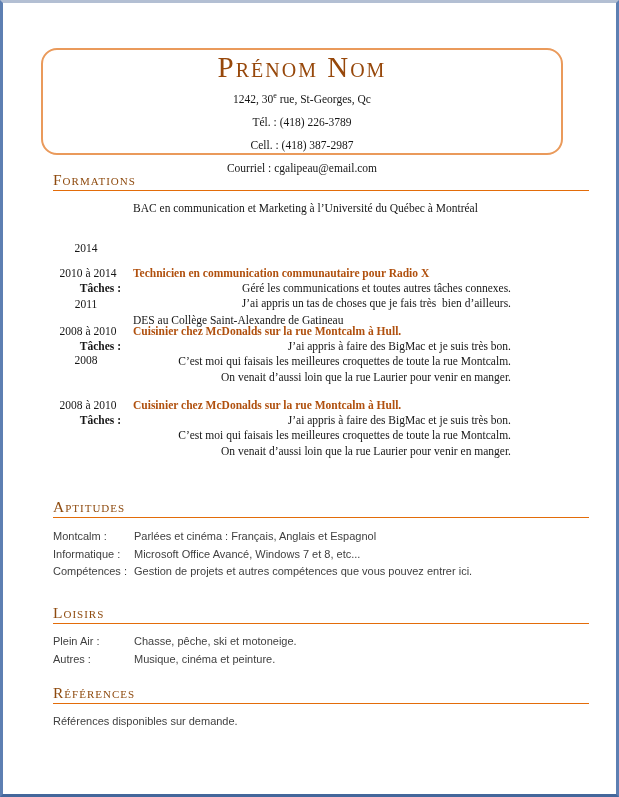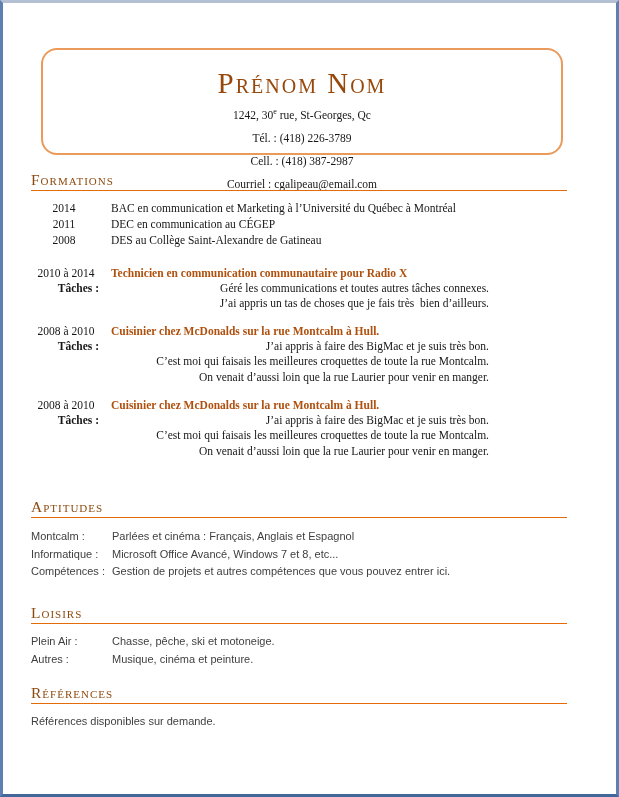--- a/index.html
+++ b/index.html
@@ -17,49 +17,49 @@
   
   .header-box {
     position:absolute; left:38px; top:45px;
     width:522px; height:107px;
     box-sizing:border-box;
     border:2px solid #ea9a5b;
     border-radius:16px;
     text-align:center;
   }
   .name {
-    margin-top:16px;
+    margin-top:0;
     font-size:29px; line-height:34px;
     font-variant:small-caps;
     letter-spacing:2px;
     color:#97480b;
   }
   .contact { font-size:11.5px; line-height:23px; color:#161616; }
   .contact sup { font-size:8px; }
 
   
-  .section { position:absolute; left:28px; width:536px; }
+  .section { position:absolute; left:50px; width:536px; }
   .sec-heading {
     font-size:15.5px; line-height:17px;
     font-variant:small-caps;
     letter-spacing:1px;
     color:#8e4a0e;
     padding-bottom:2px;
     border-bottom:1.5px solid #e36c09;
   }
   .sec-formations  { top:168px; }
   .sec-experiences { top:253px; }
   .sec-aptitudes   { top:495px; }
   .sec-loisirs     { top:601px; }
   .sec-references  { top:681px; }
 
   
   .f-rows { margin-top:9px; font-size:11.5px; line-height:16px; color:#161616; }
   .f-row  { display:grid; grid-template-columns:80px 1fr; }
-  .f-year { text-align:center; padding-right:14px; }
+  .f-year { text-align:center; padding-right:14px;margin-top:40px; }
 
   
   .xp-entries { margin-top:9.5px; font-size:11.5px; color:#161616; }
   .xp-entry   { margin-bottom:13px; }
   .xp-head    { display:grid; grid-template-columns:80px 1fr; line-height:15px; }
   .xp-period  { text-align:center; padding-right:10px; }
   .xp-title   { font-weight:bold; color:#b0500e; }
   .xp-body    { position:relative; line-height:15.3px; }
   .xp-tasks-label {
     position:absolute; left:0; top:0;
@@ -99,21 +99,20 @@
 
   <div class="section sec-formations">
     <div class="sec-heading">Formations</div>
     <div class="f-rows">
       <div class="f-row">
         <span class="f-year">2014</span>
         <span>BAC en communication et Marketing à l’Université du Québec à Montréal</span>
       </div>
       <div class="f-row">
         <span class="f-year">2011</span>
-        <span>DEC en communication au CÉGEP</span>
       </div>
       <div class="f-row">
         <span class="f-year">2008</span>
         <span>DES au Collège Saint-Alexandre de Gatineau</span>
       </div>
     </div>
   </div>
 
   <div class="section sec-experiences">
     <div class="xp-entries">

